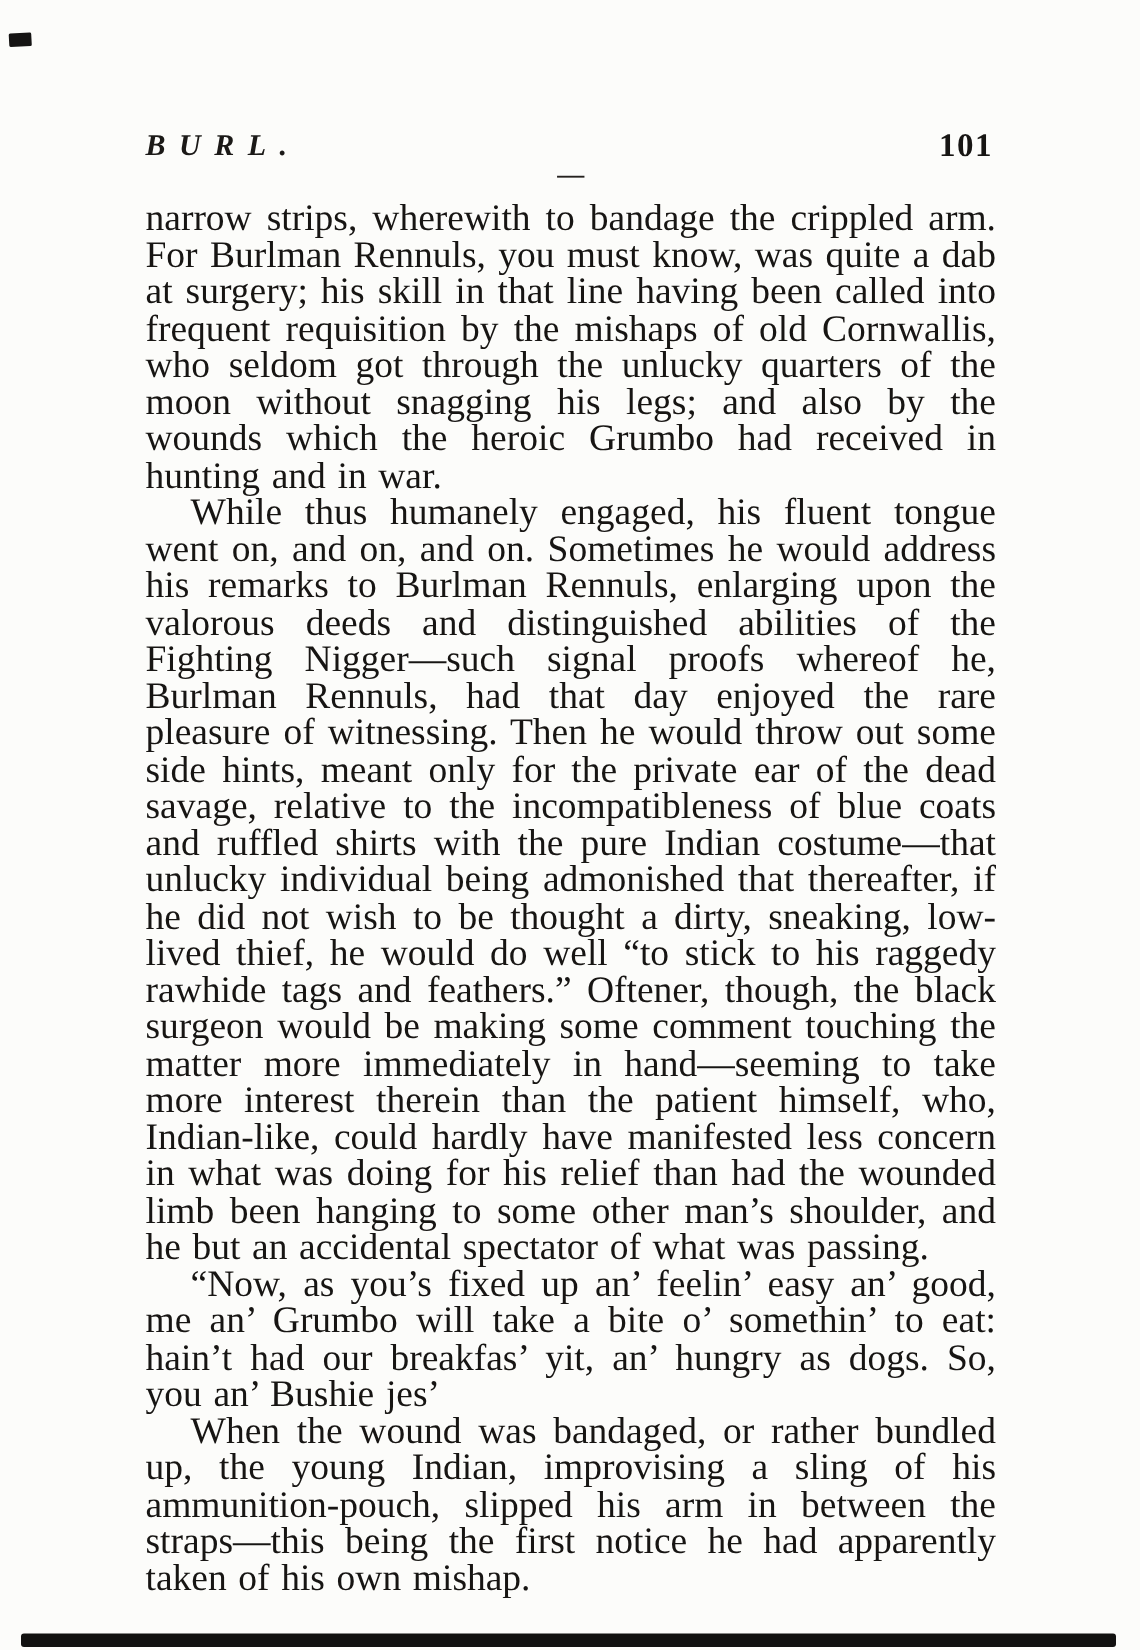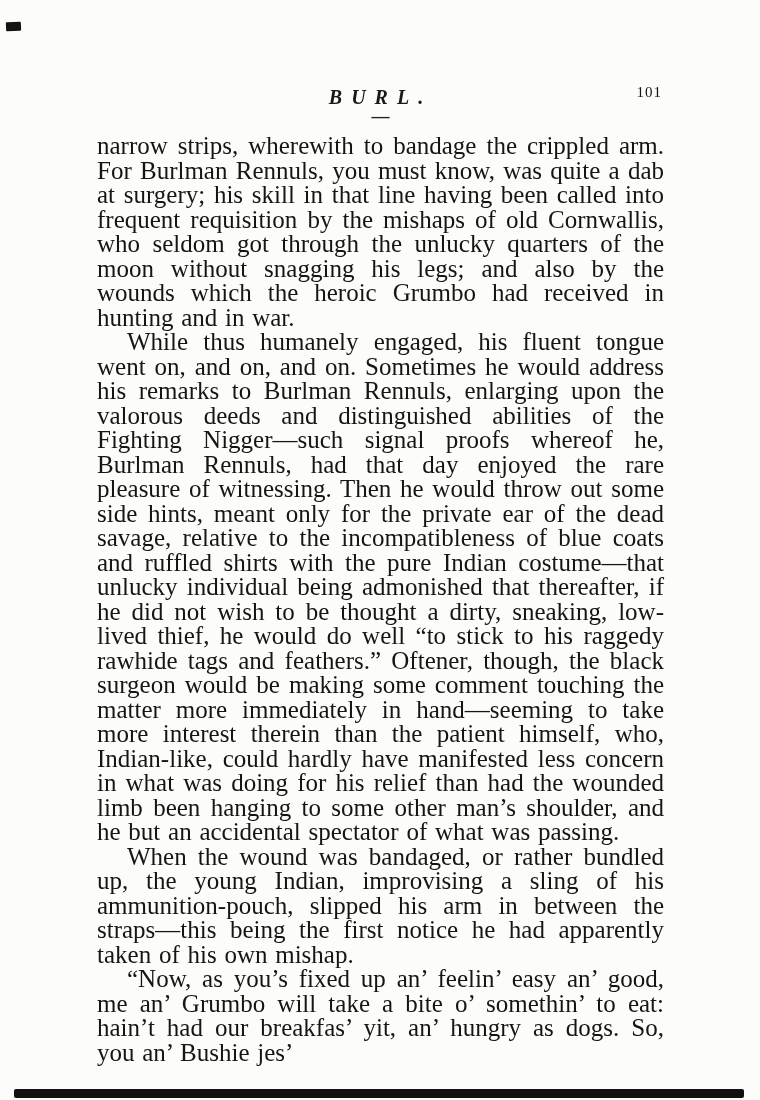--- a/index.html
+++ b/index.html
@@ -20,33 +20,32 @@
     width: 567px;
   }
   .header {
     position: relative;
     height: 48px;
   }
   .header-title {
     position: absolute;
     left: 0; right: 0;
     top: 0;
-    text-align: center;
     font-style: italic;
     font-weight: bold;
     font-size: 20px;
     letter-spacing: 0.45em;
     color: #1b1917;
   }
   .header-page-number {
     position: absolute;
     right: 2px;
     top: -2px;
-    font-weight: normal;
-    font-size: 15px;
+    font-weight: bold;
+    font-size: 22px;
     letter-spacing: 1px;
   }
   .header-rule {
     position: absolute;
     left: 0; right: 0;
     top: 25px;
     text-align: center;
     font-size: 18px;
     font-weight: bold;
     line-height: 10px;
@@ -85,21 +84,21 @@
 
     <div class="header">
       <div class="header-title">BURL.</div>
       <div class="header-page-number">101</div>
       <div class="header-rule">—</div>
     </div>
 
     <div class="body-text">
       <p>narrow strips, wherewith to bandage the crippled arm.  For Burlman Rennuls, you must know, was quite a dab at surgery; his skill in that line having been called into frequent requisition by the mishaps of old Cornwallis, who seldom got through the unlucky quarters of the moon without snagging his legs; and also by the wounds which the heroic Grumbo had received in hunting and in war.</p>
       <p class="indent">While thus humanely engaged, his fluent tongue went on, and on, and on.  Sometimes he would address his remarks to Burlman Rennuls, enlarging upon the valorous deeds and distinguished abilities of the Fighting Nigger—such signal proofs whereof he, Burlman Rennuls, had that day enjoyed the rare pleasure of witnessing.  Then he would throw out some side hints, meant only for the private ear of the dead savage, relative to the incompatibleness of blue coats and ruffled shirts with the pure Indian costume—that unlucky individual being admonished that thereafter, if he did not wish to be thought a dirty, sneaking, low-lived thief, he would do well “to stick to his raggedy rawhide tags and feathers.”  Oftener, though, the black surgeon would be making some comment touching the matter more immediately in hand—seeming to take more interest therein than the patient himself, who, Indian-like, could hardly have manifested less concern in what was doing for his relief than had the wounded limb been hanging to some other man’s shoulder, and he but an accidental spectator of what was passing.</p>
+      <p class="indent">“Now, as you’s fixed up an’ feelin’ easy an’ good, me an’ Grumbo will take a bite o’ somethin’ to eat: hain’t had our breakfas’ yit, an’ hungry as dogs.  So, you an’ Bushie jes’</p>
       <p class="indent">When the wound was bandaged, or rather bundled up, the young Indian, improvising a sling of his ammunition-pouch, slipped his arm in between the straps—this being the first notice he had apparently taken of his own mishap.</p>
-      <p class="indent">“Now, as you’s fixed up an’ feelin’ easy an’ good, me an’ Grumbo will take a bite o’ somethin’ to eat: hain’t had our breakfas’ yit, an’ hungry as dogs.  So, you an’ Bushie jes’</p>
     </div>
 
   </div>
 
   <div class="artifact artifact-bottom-bar"></div>
 
 </div>
 
 </body></html>

